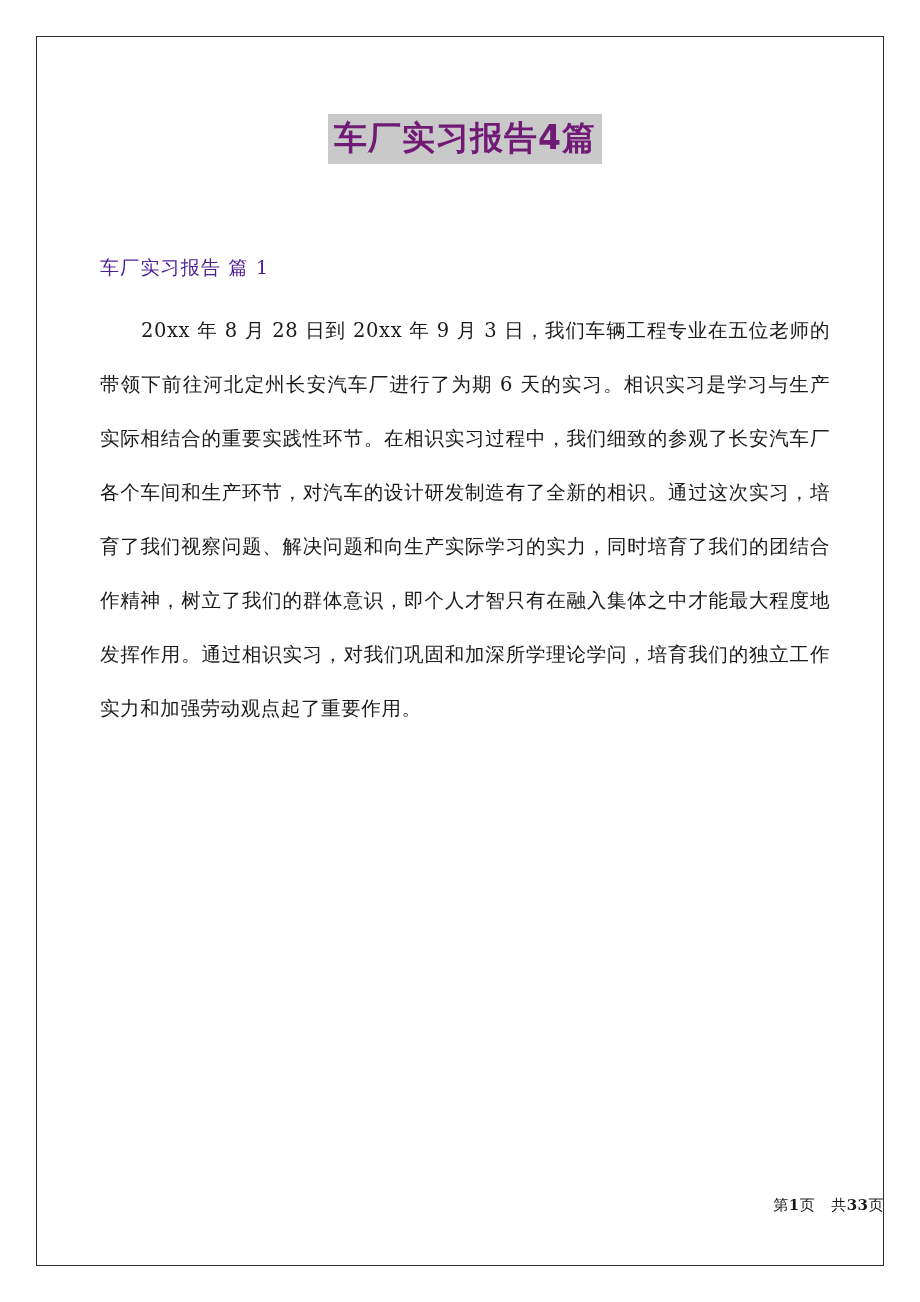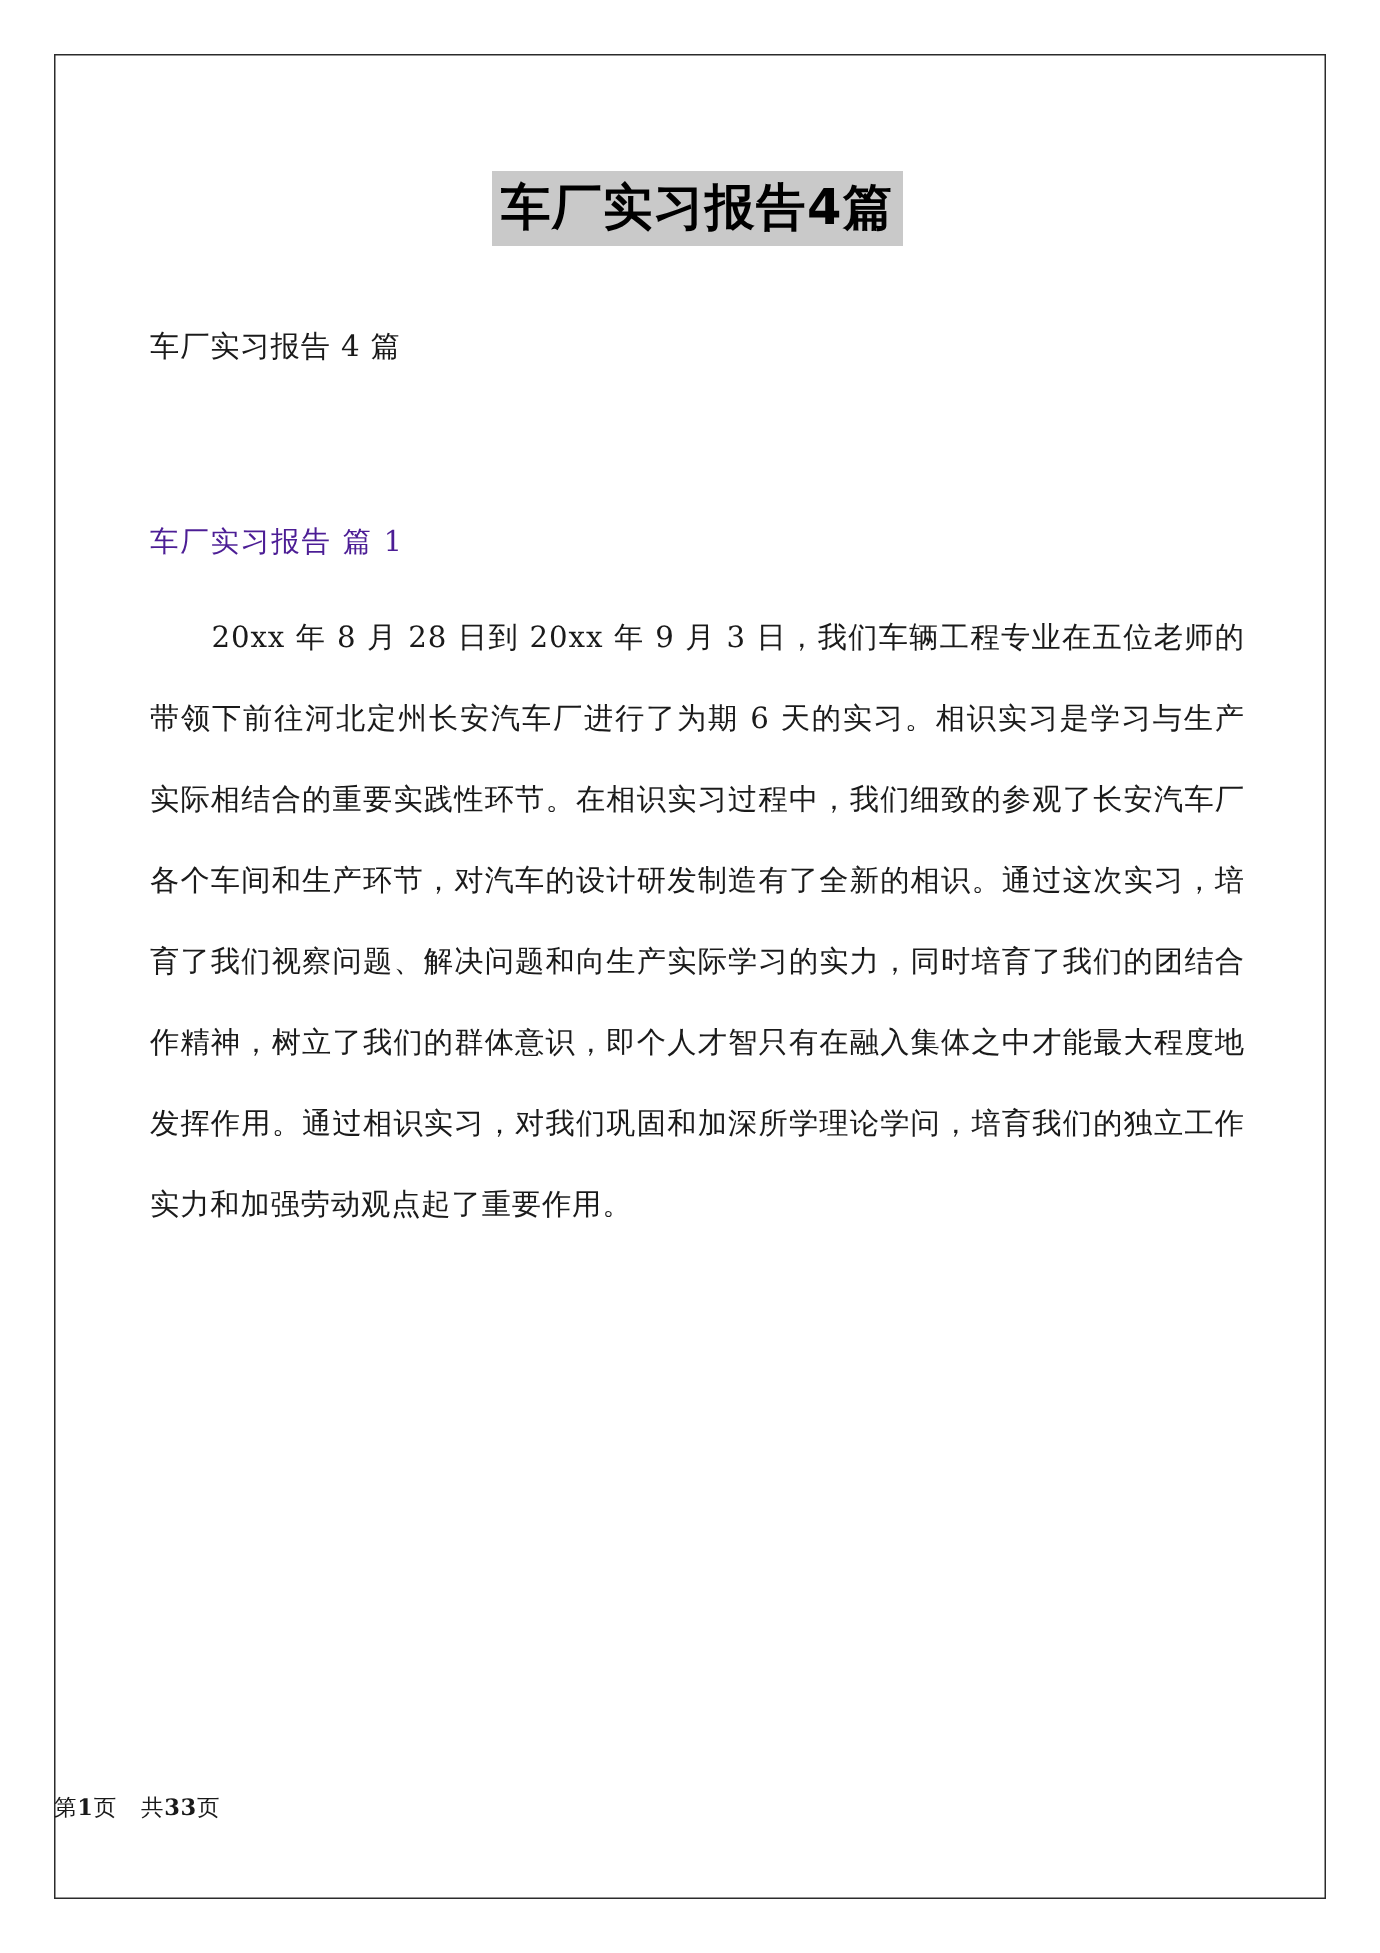--- a/index.html
+++ b/index.html
@@ -48,21 +48,21 @@
     margin-top: 78px;
     text-align: center;
     line-height: 1;
   }
   .doc-title {
     display: inline-block;
     font-family: "DejaVu Sans", "Liberation Sans", sans-serif;
     font-size: 33px;
     font-weight: 700;
     letter-spacing: 1px;
-    color: #000000;
+    color: #701a75;
     background: #c9c9c9;
     padding: 4px 6px 6px 6px;
     line-height: 1.2;
   }
 
   
   .para {
     font-size: 19.5px;
     line-height: 54px;
     color: #1a1a1a;
@@ -102,21 +102,21 @@
   .body-main {
     margin-top: 10px;
   }
 
   
   .footer {
     position: absolute;
     left: 36px;
     top: 1196px;
     width: 848px;
-    text-align: left;
+    text-align: right;
     font-size: 15px;
     letter-spacing: 0.5px;
     color: #1a1a1a;
   }
   .footer b {
     font-weight: 700;
   }
   .footer .gap {
     display: inline-block;
     width: 16px;
@@ -128,21 +128,20 @@
 <div class="page">
 
   <div class="page-border"></div>
 
   <div class="content">
 
     <div class="doc-title-wrap">
       <span class="doc-title">车厂实习报告4篇</span>
     </div>
 
-    <div class="para lead">车厂实习报告 4 篇</div>
 
 
     <div class="section-head">车厂实习报告  篇 1</div>
 
 
     <div class="para indent body-main">20xx 年 8 月 28 日到 20xx 年 9 月 3 日，我们车辆工程专业在五位老师的带领下前往河北定州长安汽车厂进行了为期 6 天的实习。相识实习是学习与生产实际相结合的重要实践性环节。在相识实习过程中，我们细致的参观了长安汽车厂各个车间和生产环节，对汽车的设计研发制造有了全新的相识。通过这次实习，培育了我们视察问题、解决问题和向生产实际学习的实力，同时培育了我们的团结合作精神，树立了我们的群体意识，即个人才智只有在融入集体之中才能最大程度地发挥作用。通过相识实习，对我们巩固和加深所学理论学问，培育我们的独立工作实力和加强劳动观点起了重要作用。</div>
 
   </div>
 
   <div class="footer">

